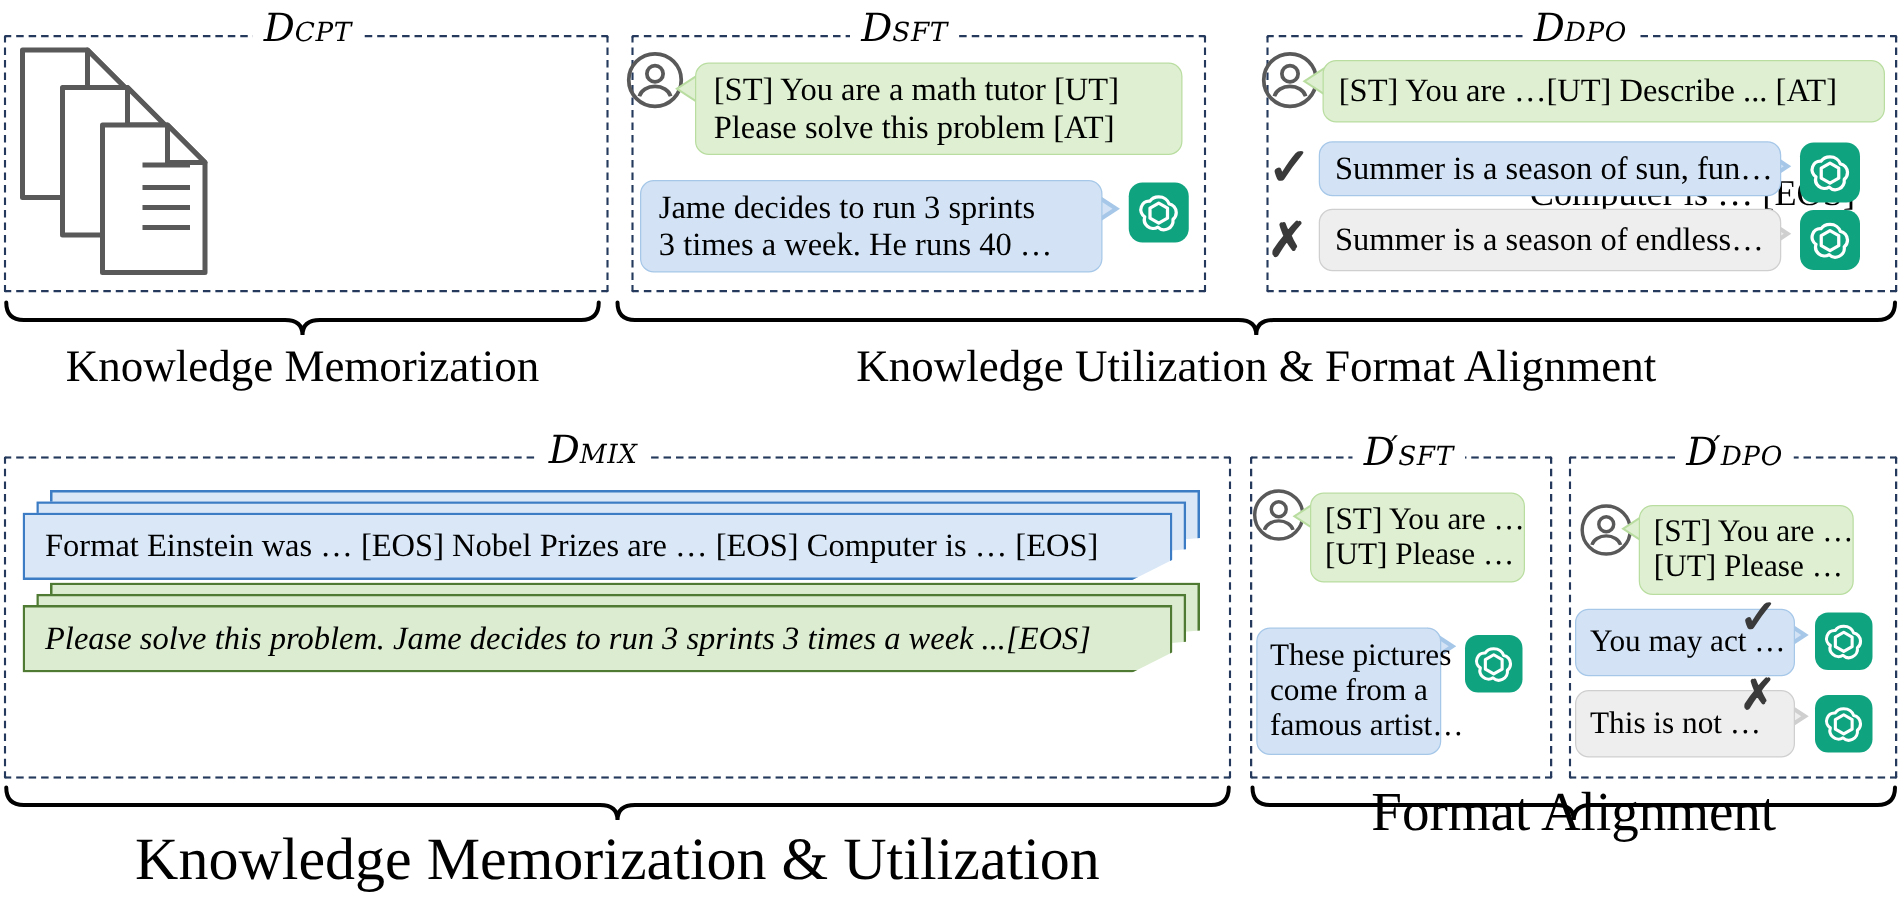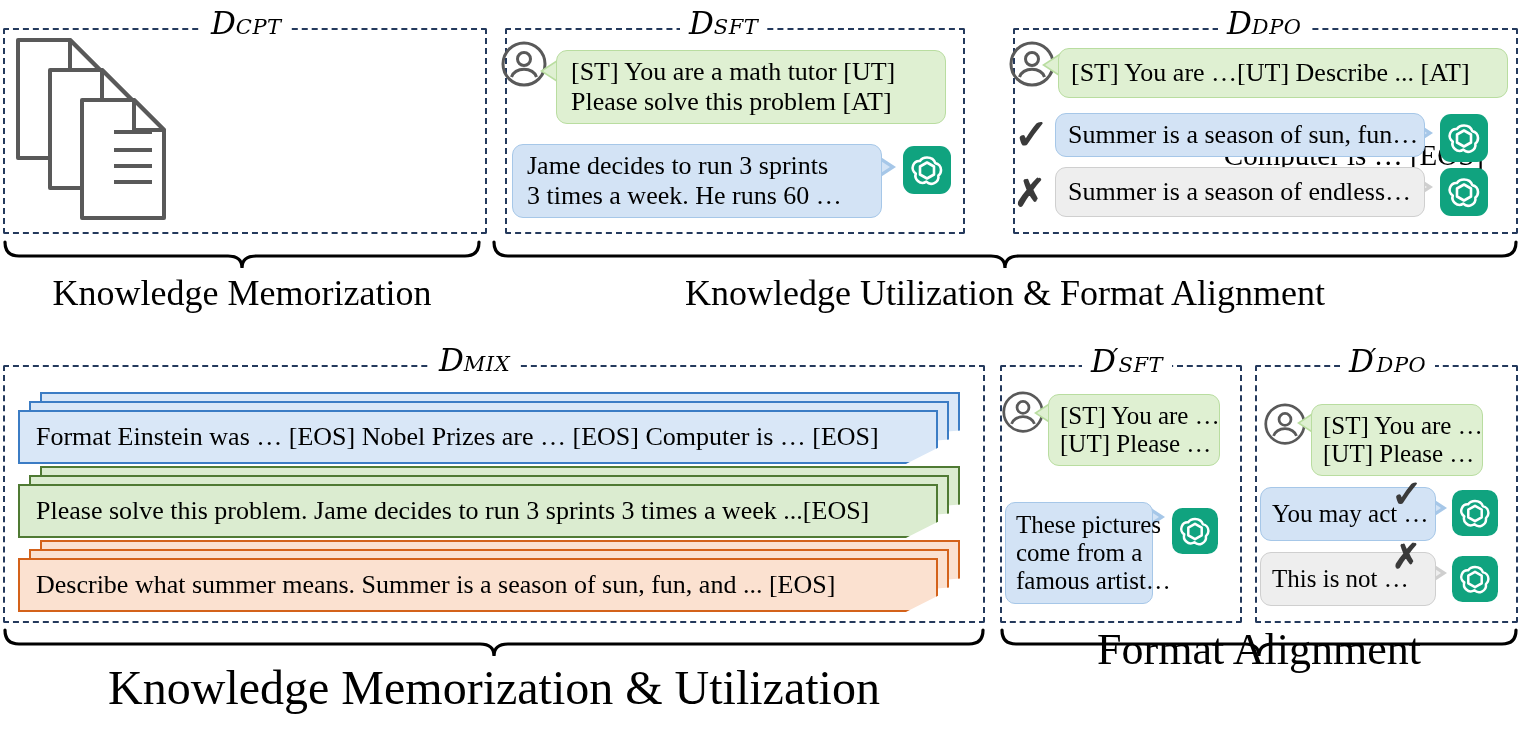--- a/index.html
+++ b/index.html
@@ -38,21 +38,21 @@
   .tail-r-gray{border-top:13px solid transparent;border-bottom:13px solid transparent;
                 border-left:20px solid #eeeeee;}
   .tail-r-gray-b{border-top:15px solid transparent;border-bottom:15px solid transparent;
                 border-left:23px solid #cfcfcf;}
 
   
   .stack{position:absolute;}
   .card{position:absolute;box-sizing:border-box;border-width:2.2px;border-style:solid;
         display:flex;align-items:center;}
   .card.c-blue{background:#d9e7f7;border-color:#3b7cc4;}
-  .card.c-green{background:#dbecd0;border-color:#4f7a33;}
+  .card.c-green{background:#dbecd0;border-color:#4f7a33;font-style:italic;}
   .card.c-orange{background:#fbe1d0;border-color:#d4621a;}
   .card .ctext{white-space:nowrap;font-size:26px;padding-left:16px;}
 
   
   .mark{position:absolute;color:#3a3a3a;font-weight:bold;line-height:1;}
 
   
   .cap{position:absolute;text-align:center;white-space:nowrap;
        font-family:"Liberation Serif","DejaVu Serif",serif;color:#000;}
 
@@ -109,21 +109,21 @@
   <div class="tail tail-l-green" style="left:543px;top:58px;"></div>
   <div class="bub green" style="left:556px;top:50px;width:390px;height:74px;padding:5px 14px;">
     <div class="ln" style="font-size:26px;">[ST] You are a math tutor [UT]</div>
     <div class="ln" style="font-size:26px;">Please solve this problem [AT]</div>
   </div>
 
   <div class="tail tail-r-blue-b" style="left:873px;top:152px;"></div>
   <div class="tail tail-r-blue" style="left:870px;top:154px;"></div>
   <div class="bub blue" style="left:512px;top:144px;width:370px;height:74px;padding:5px 14px;">
     <div class="ln" style="font-size:26px;">Jame decides to run 3 sprints</div>
-    <div class="ln" style="font-size:26px;">3 times a week. He runs 60 …</div>
+    <div class="ln" style="font-size:26px;">3 times a week. He runs 40 …</div>
   </div>
 
   <div style="position:absolute;left:903px;top:146px;width:48px;height:48px;">
     <svg width="48" height="48" viewBox="0 0 48 48">
       <rect x="0" y="0" width="48" height="48" rx="11" fill="#10a37f"></rect>
       <g fill="none" stroke="#ffffff" stroke-width="2.6" stroke-linejoin="round" stroke-linecap="round">
         <path d="M24 11.5 c4.2 0 7.3 2.6 8.3 5.6 3.1 .5 5.7 3.3 5.7 6.9 0 2.3-1.1 4.3-2.6 5.5 .4 3-1.1 6.2-4.2 7.6-3 1.4-6.1 .4-7.9-1.4-2.5 1.6-6 1.5-8.4-.7-2.3-2-2.9-5-2.1-7.5-2.6-1.6-3.9-5-2.7-8.1 1.2-3.1 4.1-4.6 6.8-4.4 1.5-2.4 4.1-3.5 7.1-3.5Z"></path>
         <path d="M24 16.5 l7 4 v8 l-7 4 -7-4 v-8Z"></path>
       </g>
     </svg>
@@ -208,27 +208,20 @@
   </div>
 
   <div class="stack" style="left:18px;top:466px;width:950px;height:72px;">
     <div class="card c-green" style="left:22px;top:0px;width:920px;height:52px;clip-path:polygon(0 0,100% 0,100% 74%,82% 100%,0 100%);"></div>
     <div class="card c-green" style="left:11px;top:9px;width:920px;height:52px;clip-path:polygon(0 0,100% 0,100% 74%,82% 100%,0 100%);"></div>
     <div class="card c-green" style="left:0px;top:18px;width:920px;height:54px;clip-path:polygon(0 0,100% 0,100% 70%,96.5% 100%,0 100%);">
       <span class="ctext">Please solve this problem. Jame decides to run 3 sprints 3 times a week ...[EOS]</span>
     </div>
   </div>
 
-  <div class="stack" style="left:18px;top:540px;width:950px;height:72px;">
-    <div class="card c-orange" style="left:22px;top:0px;width:920px;height:52px;clip-path:polygon(0 0,100% 0,100% 74%,82% 100%,0 100%);"></div>
-    <div class="card c-orange" style="left:11px;top:9px;width:920px;height:52px;clip-path:polygon(0 0,100% 0,100% 74%,82% 100%,0 100%);"></div>
-    <div class="card c-orange" style="left:0px;top:18px;width:920px;height:54px;clip-path:polygon(0 0,100% 0,100% 70%,96.5% 100%,0 100%);">
-      <span class="ctext">Describe what summer means. Summer is a season of sun, fun, and ... [EOS]</span>
-    </div>
-  </div>
 
   <div class="dbox" style="left:1000px;top:365px;width:242px;height:258px;"></div>
   <div class="dlabel" style="left:1082px;top:345px;">
     <span class="big">D</span><span class="prime">′</span><span class="sub">SFT</span>
   </div>
 
   <div style="position:absolute;left:1001px;top:390px;width:44px;height:44px;">
     <svg width="44" height="44" viewBox="0 0 48 48">
       <circle cx="24" cy="24" r="21" fill="none" stroke="#595959" stroke-width="3"></circle>
       <circle cx="24" cy="19" r="6.5" fill="none" stroke="#595959" stroke-width="3"></circle>
@@ -238,21 +231,21 @@
 
   <div class="tail tail-l-green-b" style="left:1034px;top:398px;"></div>
   <div class="tail tail-l-green" style="left:1037px;top:400px;"></div>
   <div class="bub green" style="left:1048px;top:394px;width:172px;height:72px;padding:4px 11px;">
     <div class="ln" style="font-size:25px;">[ST] You are …</div>
     <div class="ln" style="font-size:25px;">[UT] Please …</div>
   </div>
 
   <div class="tail tail-r-blue-b" style="left:1142px;top:502px;"></div>
   <div class="tail tail-r-blue" style="left:1139px;top:504px;"></div>
-  <div class="bub blue" style="left:1005px;top:502px;width:148px;height:102px;padding:4px 10px;border-radius:10px;">
+  <div class="bub blue" style="left:1005px;top:502px;width:148px;height:102px;padding:4px 10px;">
     <div class="ln" style="font-size:25px;">These pictures</div>
     <div class="ln" style="font-size:25px;">come from a</div>
     <div class="ln" style="font-size:25px;">famous artist…</div>
   </div>
   <div style="position:absolute;left:1172px;top:508px;width:46px;height:46px;">
     <svg width="46" height="46" viewBox="0 0 48 48">
       <rect x="0" y="0" width="48" height="48" rx="11" fill="#10a37f"></rect>
       <g fill="none" stroke="#ffffff" stroke-width="2.6" stroke-linejoin="round" stroke-linecap="round">
         <path d="M24 11.5 c4.2 0 7.3 2.6 8.3 5.6 3.1 .5 5.7 3.3 5.7 6.9 0 2.3-1.1 4.3-2.6 5.5 .4 3-1.1 6.2-4.2 7.6-3 1.4-6.1 .4-7.9-1.4-2.5 1.6-6 1.5-8.4-.7-2.3-2-2.9-5-2.1-7.5-2.6-1.6-3.9-5-2.7-8.1 1.2-3.1 4.1-4.6 6.8-4.4 1.5-2.4 4.1-3.5 7.1-3.5Z"></path>
         <path d="M24 16.5 l7 4 v8 l-7 4 -7-4 v-8Z"></path>

